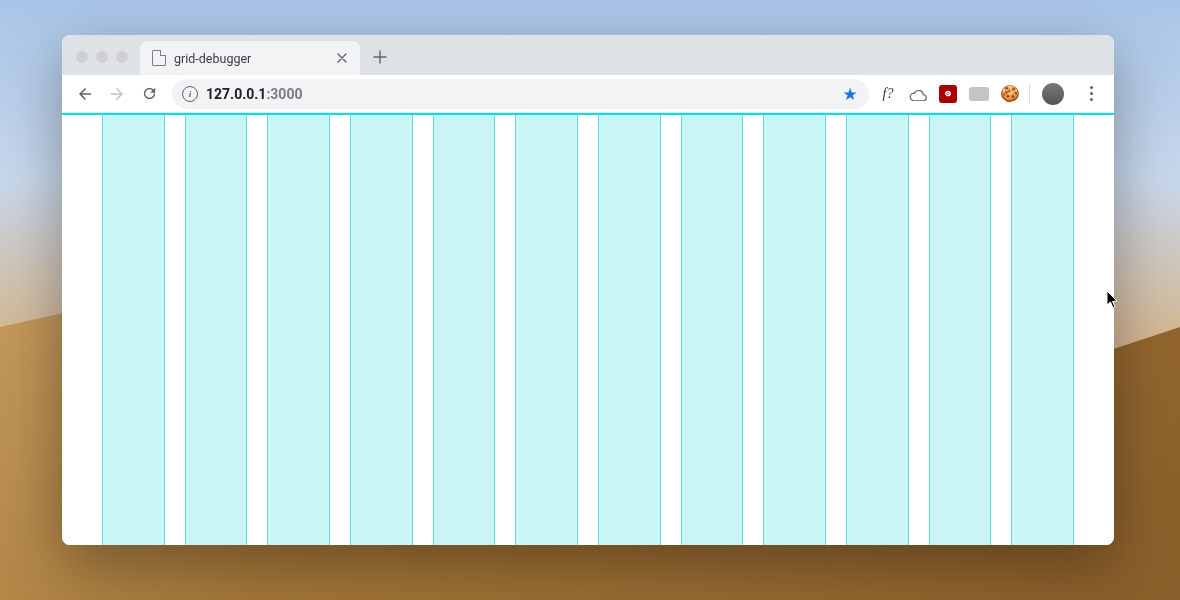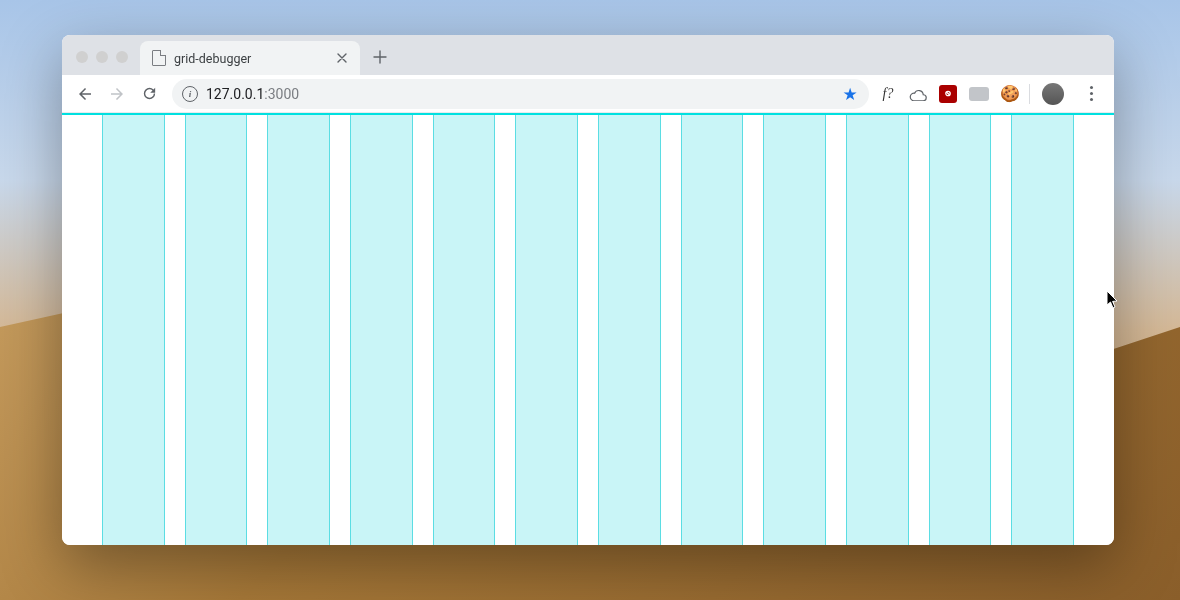--- a/index.html
+++ b/index.html
@@ -102,21 +102,21 @@
       gap: 8px;
       font-size: 14px;
     }
     .omni-info {
       width: 16px; height: 16px; border-radius: 50%;
       border: 1.5px solid #5f6368;
       display: flex; align-items: center; justify-content: center;
       font-size: 9px; font-weight: bold; color: #5f6368;
       font-style: italic; font-family: Georgia, serif;
     }
-    .url { color: #202124; }
+    .url { color: #202124; font-weight: bold; }
     .url .dim { color: #7a7d82; }
     .ext-icons { display: flex; align-items: center; gap: 12px; margin-right: 8px; }
     .ext { width: 18px; height: 18px; display: flex; align-items:center; justify-content:center; font-size: 15px; }
     .ext.star { color: #1a73e8; font-size: 17px; }
     .ext.fq { font-family: Georgia, serif; font-style: italic; font-size: 14px; color: #333; }
     .ext.cloud { color: #5f6368; }
     .ext.ublock { background: #a00; border-radius: 3px; color: #fff; font-size: 11px; }
     .ext.chat { background: #c2c5c9; border-radius: 3px; width: 20px; height: 14px; }
     .ext.cookie { font-size: 16px; }
     .divider { width: 1px; height: 20px; background: #dadce0; }

